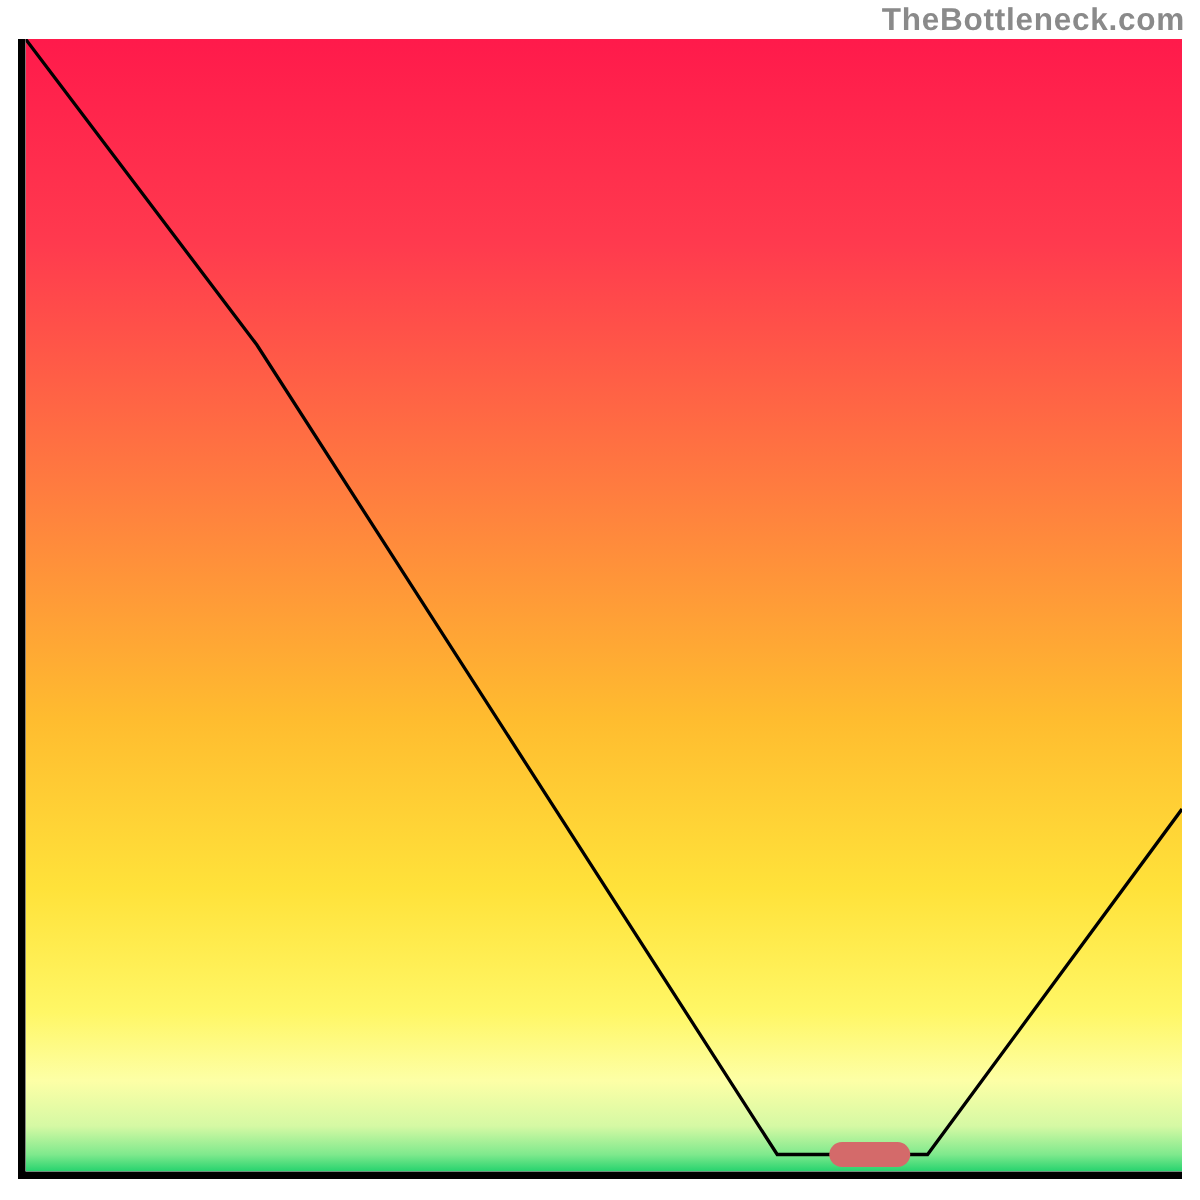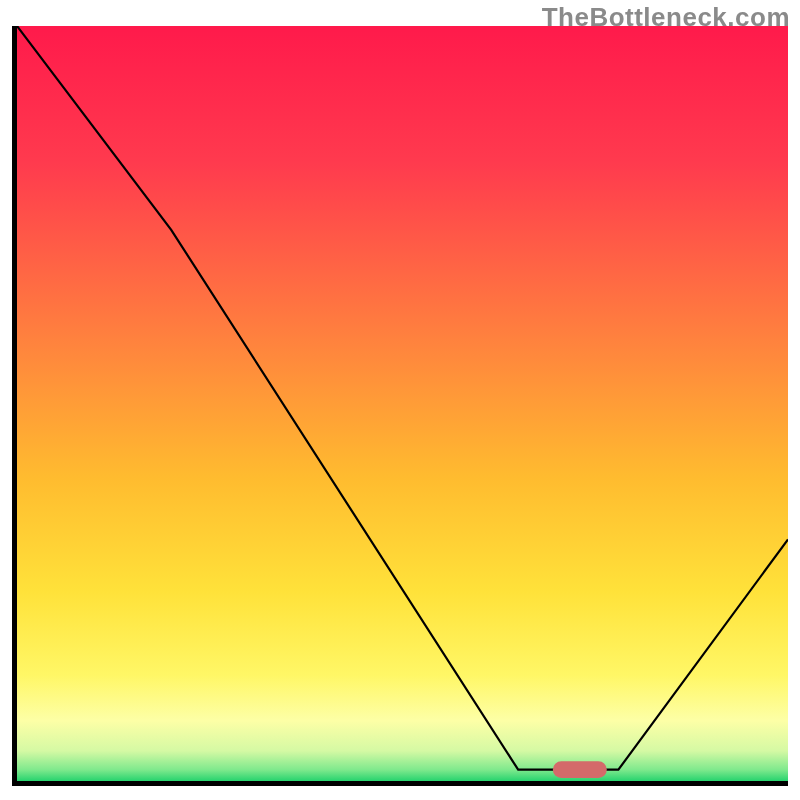--- a/index.html
+++ b/index.html
@@ -13,21 +13,21 @@
   }
   .wrap {
     position: relative;
     width: 800px;
     height: 800px;
   }
   .watermark {
     position: absolute;
     top: 2px;
     right: 10px;
-    font-size: 26px;
+    font-size: 21px;
     font-weight: bold;
     color: #8a8a8a;
     letter-spacing: 0.5px;
     user-select: none;
   }
   .plot {
     position: absolute;
     left: 12px;
     top: 26px;
     width: 776px;

